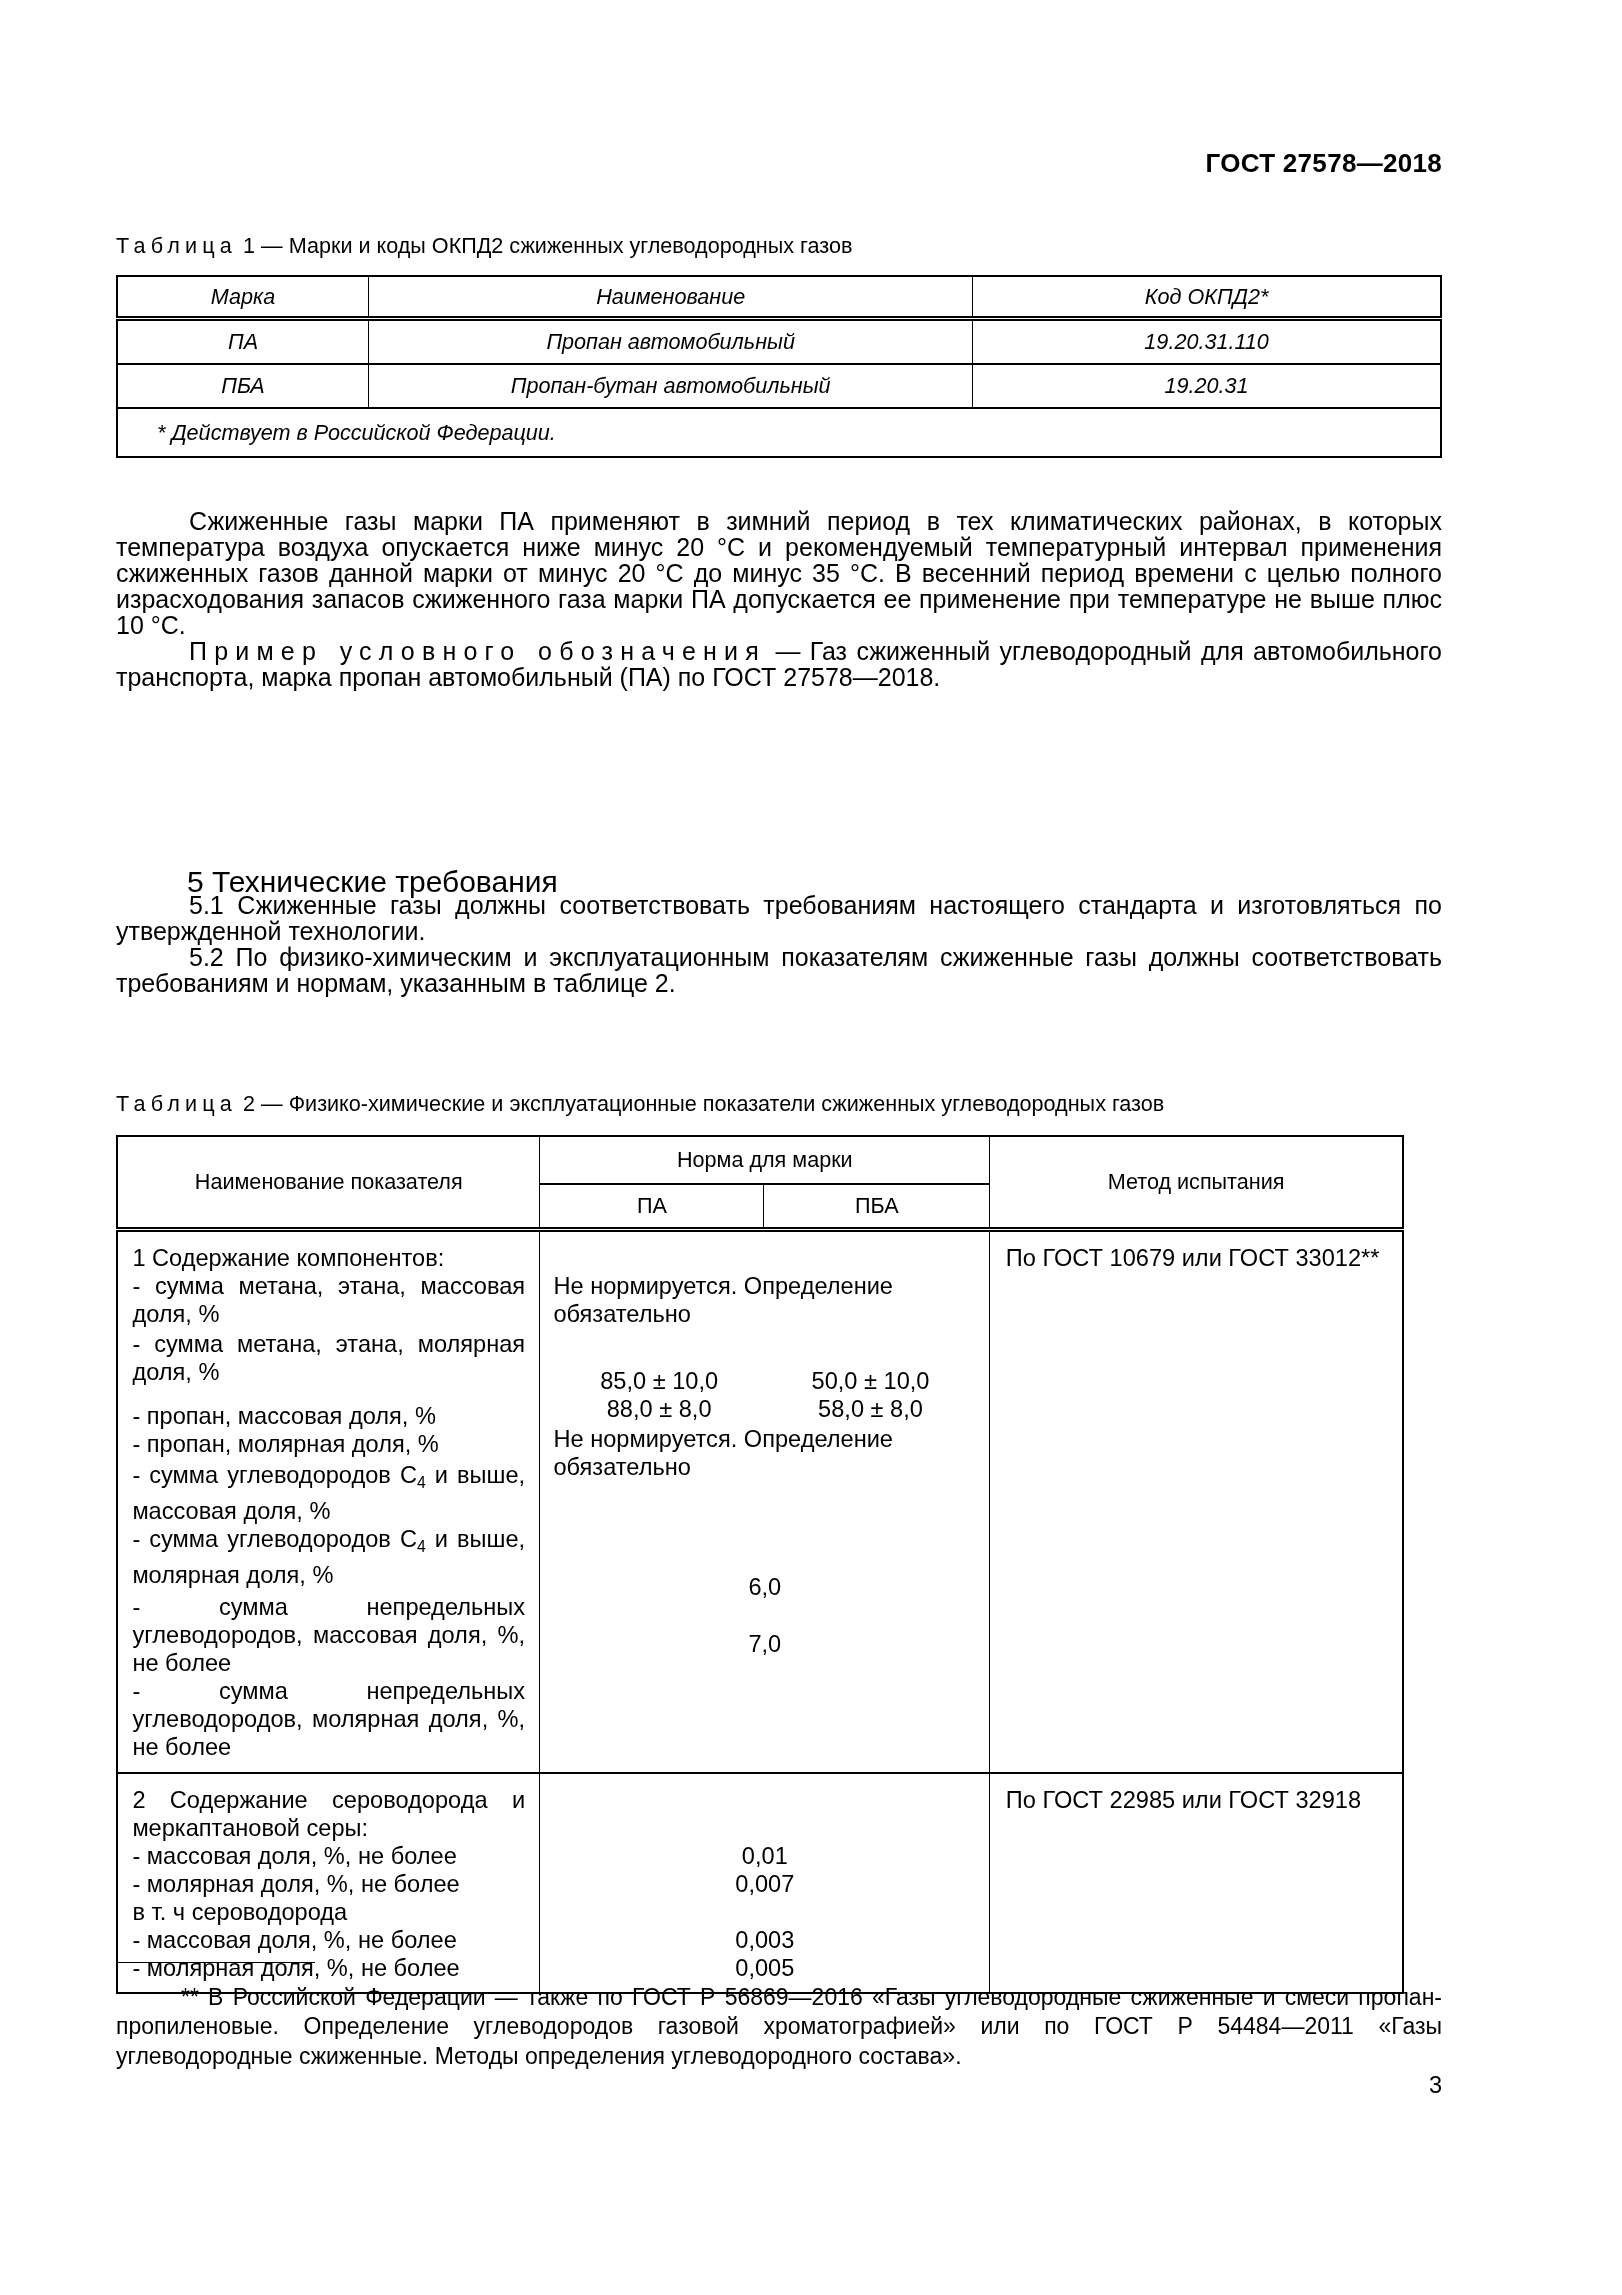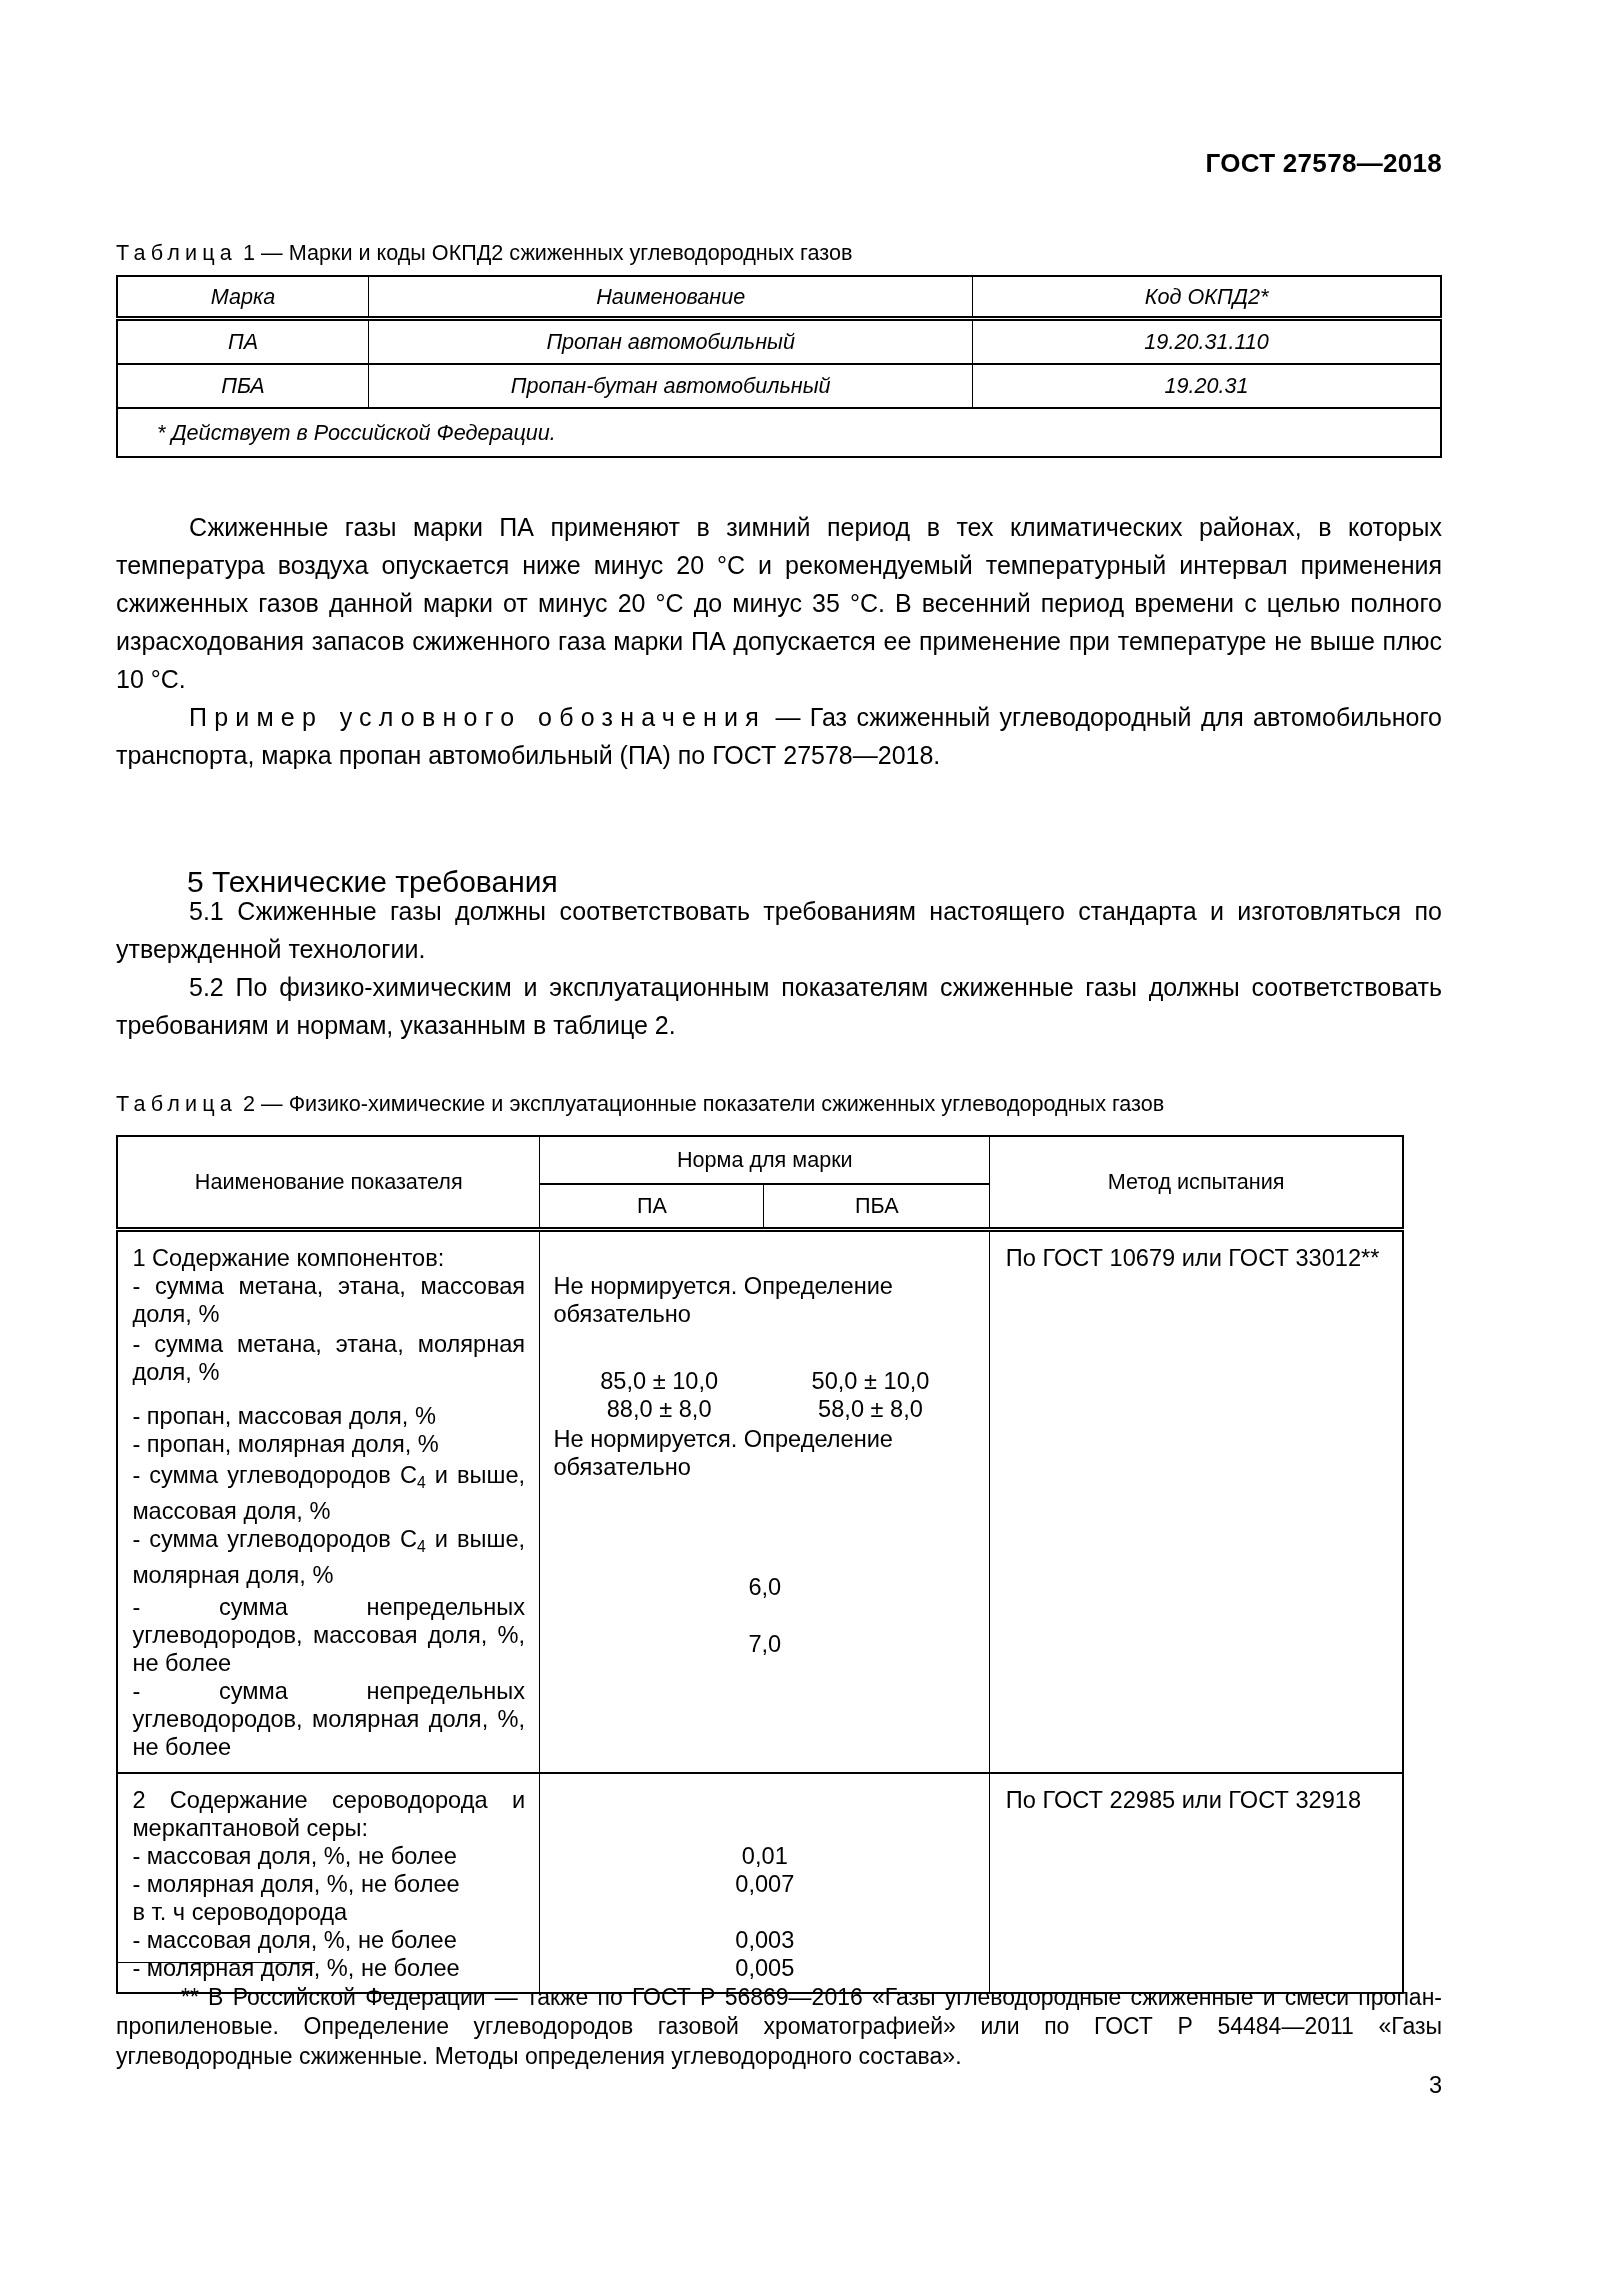--- a/index.html
+++ b/index.html
@@ -18,21 +18,21 @@
 
   
   .t1 { left: 116px; top: 275px; width: 1326px; border: 2.6px solid #000; }
   .t1 td { border: 1.3px solid #000; text-align: center; vertical-align: middle; height: 42px; padding: 0; font-style: italic; }
   .t1 tr.head td { border-bottom: 5.9px double #000; height: 39px; }
   .t1 tr.r1 td { border-bottom: 2.6px solid #000; }
   .t1 tr.r2 td { border-bottom: 2.6px solid #000; }
   .t1 td.note { text-align: left; padding-left: 39px; height: 47px; }
 
   
-  .para { left: 116px; width: 1326px; font-size: 25px; line-height: 38px; text-align: justify; }
+  .para { left: 116px; width: 1326px; font-size: 25px; line-height: 26px; text-align: justify; }
   .para p { margin: 0; text-indent: 73px; text-align: justify; }
   .para p.last { text-align-last: left; }
   .spaced-word { letter-spacing: 7.2px; }
 
   .section-title { left: 187px; top: 865px; font-size: 30px; font-weight: normal; }
 
   
   .t2 { left: 116px; top: 1135px; width: 1288px; border: 2.6px solid #000; }
   .t2 th, .t2 td { border: 1.3px solid #000; padding: 0; }
   .t2 th { text-align: center; vertical-align: middle; font-size: 21.6px; }
@@ -54,21 +54,21 @@
   .fn-rule { left: 116px; top: 1962px; width: 199px; height: 1.3px; background: #000; }
   .footnote { left: 116px; top: 1983px; width: 1326px; font-size: 23px; line-height: 29.4px; text-align: justify; }
   .footnote p { margin: 0; text-indent: 65px; text-align-last: left; }
   .page-num { right: 181px; top: 2072px; font-size: 23.6px; }
 </style>
 </head>
 <body>
 
 <div class="abs header-code">ГОСТ 27578—2018</div>
 
-<div class="abs caption" style="top:240px;">
+<div class="abs caption" style="top:233px;">
   <span class="spaced">Таблица</span><span> 1 — Марки и коды ОКПД2 сжиженных углеводородных газов</span>
 </div>
 
 <table class="abs t1">
   <colgroup>
       <col style="width:252px">
       <col style="width:605px">
       <col style="width:469px">
     </colgroup>
   <tbody>

